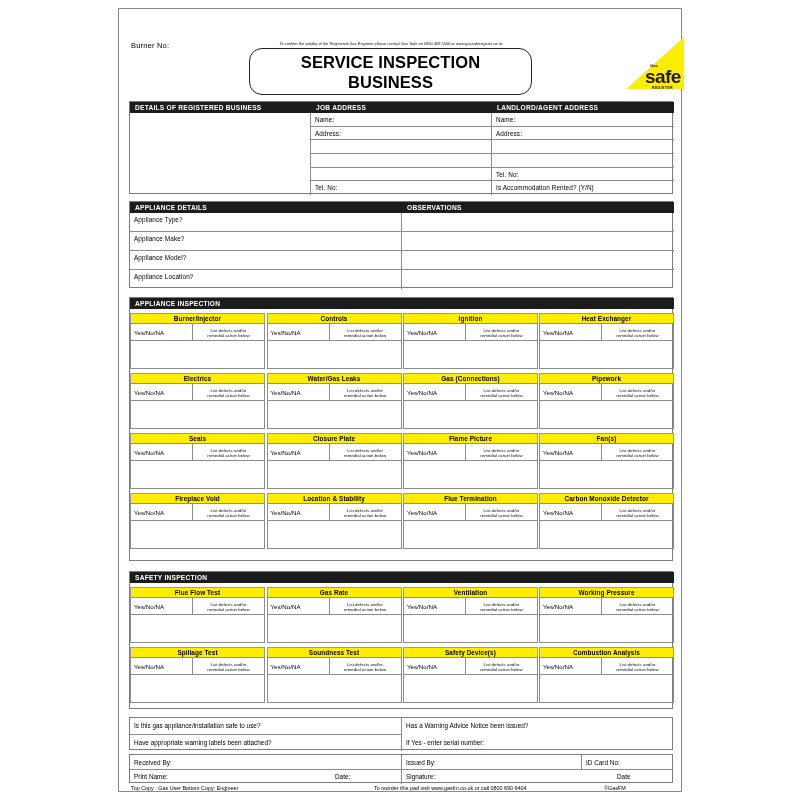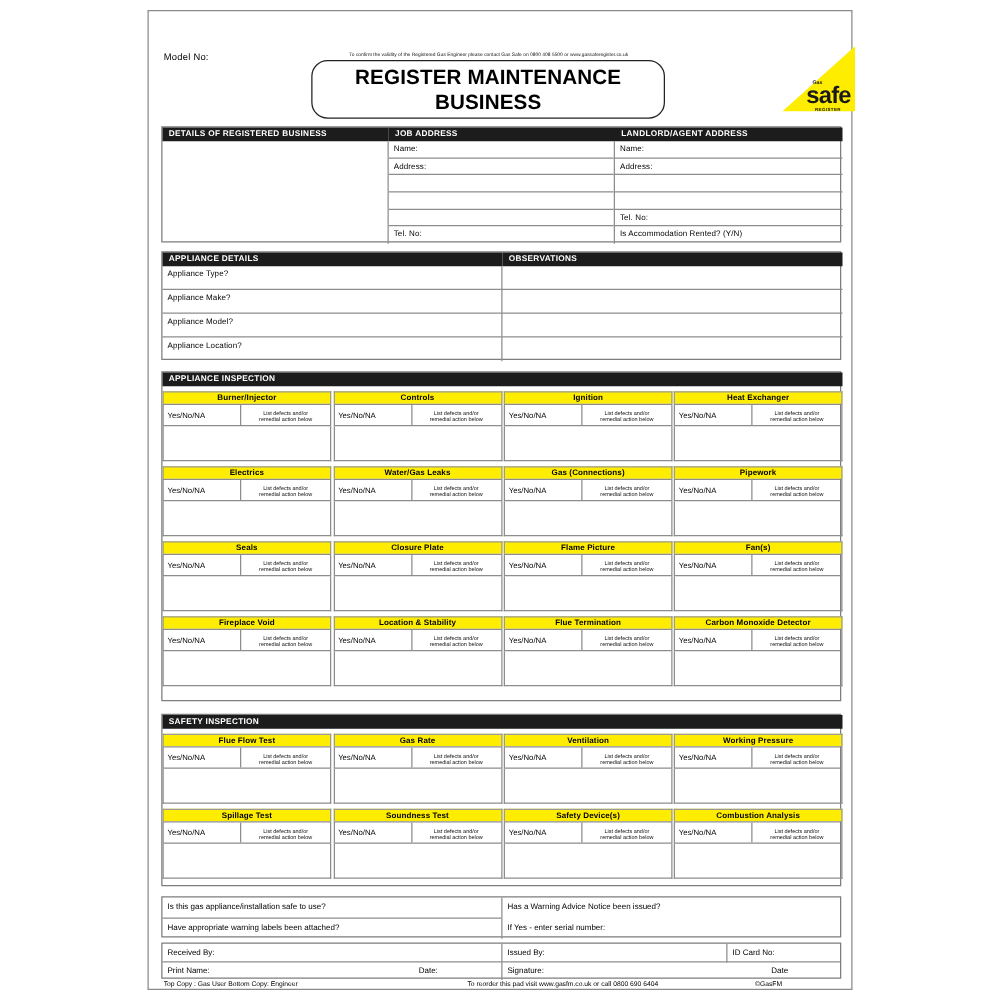--- a/index.html
+++ b/index.html
@@ -226,24 +226,24 @@
   .f-mid { left: 245px; }
   .f-right { left: 475px; }
 </style>
 </head>
 <body>
 
 <div id="page">
   <div class="inner">
 
     <div class="header">
-      <div class="serial-no">Model No:</div>
+      <div class="serial-no">Burner No:</div>
       <div class="validity-note">To confirm the validity of the Registered Gas Engineer please contact Gas Safe on 0800 408 5500 or www.gassaferegister.co.uk</div>
       <div class="title-box">
-        <div class="title-line">REGISTER MAINTENANCE</div>
+        <div class="title-line">SERVICE INSPECTION</div>
         <div class="title-line">BUSINESS</div>
       </div>
       <div class="logo">
         <div class="tri"></div>
         <div class="gas">Gas</div>
         <div class="safe">safe</div>
         <div class="reg">REGISTER</div>
       </div>
     </div>
 

